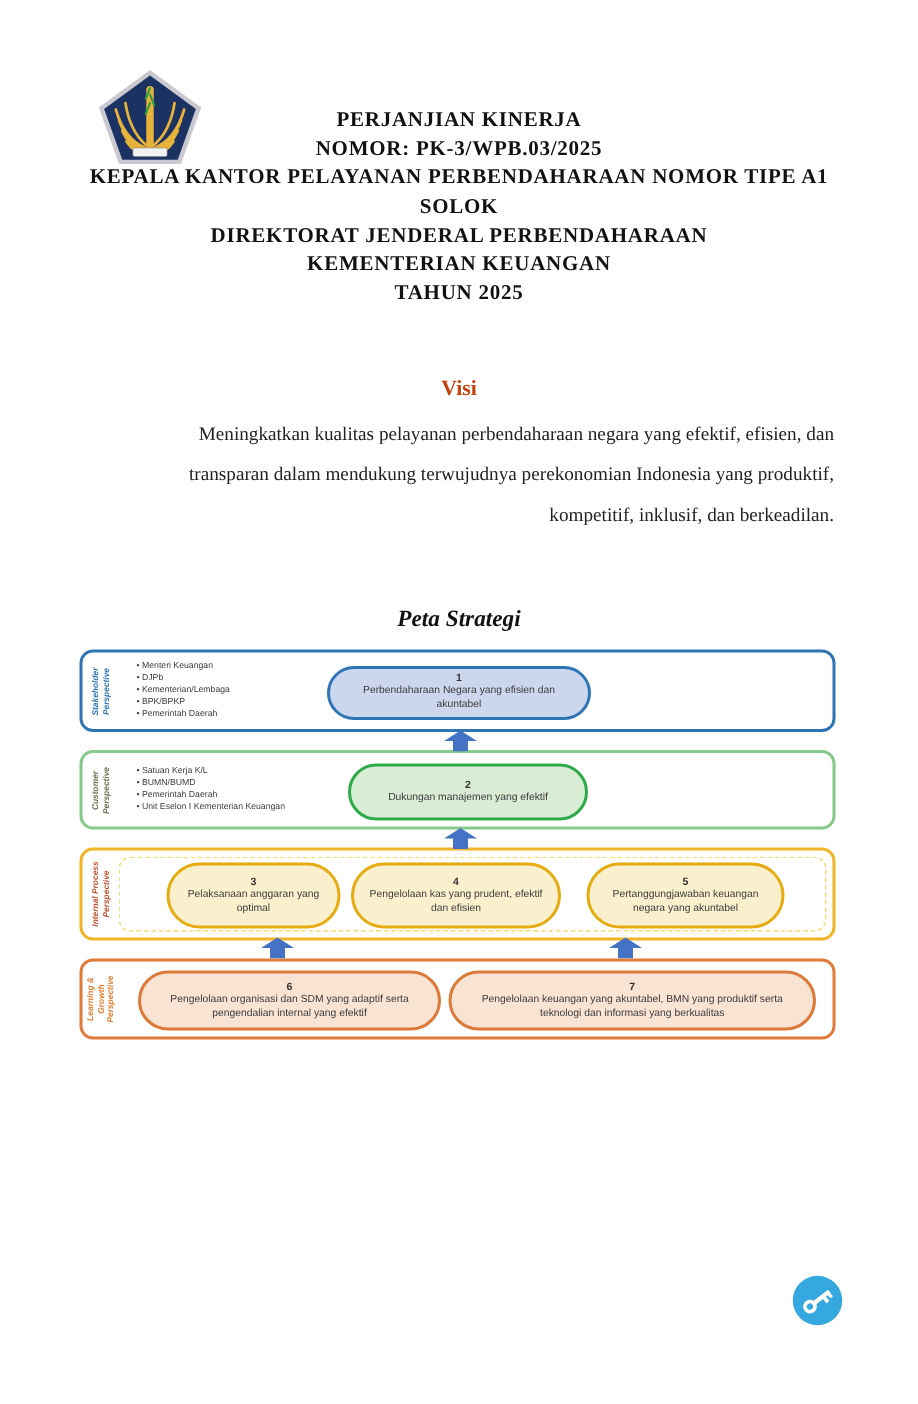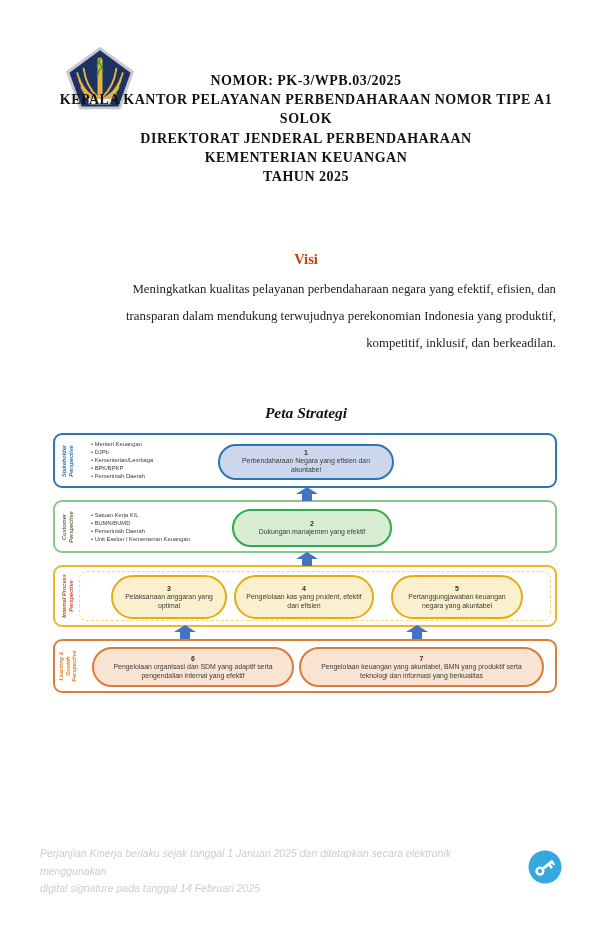--- a/index.html
+++ b/index.html
@@ -114,20 +114,21 @@
       <g stroke="#2f9e41" stroke-width="2" stroke-linecap="round">
         <line x1="50" y1="18" x2="46" y2="28"></line>
         <line x1="50" y1="24" x2="54" y2="34"></line>
         <line x1="50" y1="32" x2="46" y2="42"></line>
       </g>
       <rect x="34" y="74" width="32" height="8" rx="1.5" fill="#f2f2f2" stroke="#8a8a8a" stroke-width="0.6"></rect>
     </svg>
   </div>
 
   <div class="title-block">
+    <div>PERJANJIAN KINERJA</div>
     <div>NOMOR: PK-3/WPB.03/2025</div>
     <div>KEPALA KANTOR PELAYANAN PERBENDAHARAAN NOMOR TIPE A1</div>
     <div>SOLOK</div>
     <div>DIREKTORAT JENDERAL PERBENDAHARAAN</div>
     <div>KEMENTERIAN KEUANGAN</div>
     <div>TAHUN 2025</div>
   </div>
 
   <div class="visi-heading">Visi</div>
   <div class="visi-text">
@@ -213,24 +214,20 @@
       <polygon points="11,0 22,7 16,7 16,14 6,14 6,7 0,7" fill="#4472c4"></polygon>
     </svg>
     <svg class="up-arrow" style="left:121px; top:192px;" viewBox="0 0 22 14">
       <polygon points="11,0 22,7 16,7 16,14 6,14 6,7 0,7" fill="#4472c4"></polygon>
     </svg>
     <svg class="up-arrow" style="left:353px; top:192px;" viewBox="0 0 22 14">
       <polygon points="11,0 22,7 16,7 16,14 6,14 6,7 0,7" fill="#4472c4"></polygon>
     </svg>
   </div>
 
-  <div class="footer-text">
-    <div>Perjanjian Kinerja berlaku sejak tanggal 1 Januari 2025 dan ditetapkan secara elektronik menggunakan</div>
-    <div>digital signature pada tanggal  14 Februari 2025</div>
-  </div>
   <div class="footer-icon">
     <svg viewBox="0 0 36 36" width="36" height="36" aria-hidden="true">
       <circle cx="18" cy="18" r="16.5" fill="#35a8e0"></circle>
       <g transform="rotate(-38 18 18)" fill="#ffffff">
         <path d="M11.5 13.5 a4.6 4.6 0 1 0 0 9.2 a4.6 4.6 0 0 0 0 -9.2 z M11.5 16 a2.1 2.1 0 1 1 0 4.2 a2.1 2.1 0 0 1 0 -4.2 z"></path>
         <rect x="15.5" y="16.6" width="12.5" height="2.9" rx="0.6"></rect>
         <rect x="21.5" y="19" width="2.6" height="4.2" rx="0.5"></rect>
         <rect x="25.6" y="19" width="2.2" height="3.2" rx="0.5"></rect>
       </g>
     </svg>

